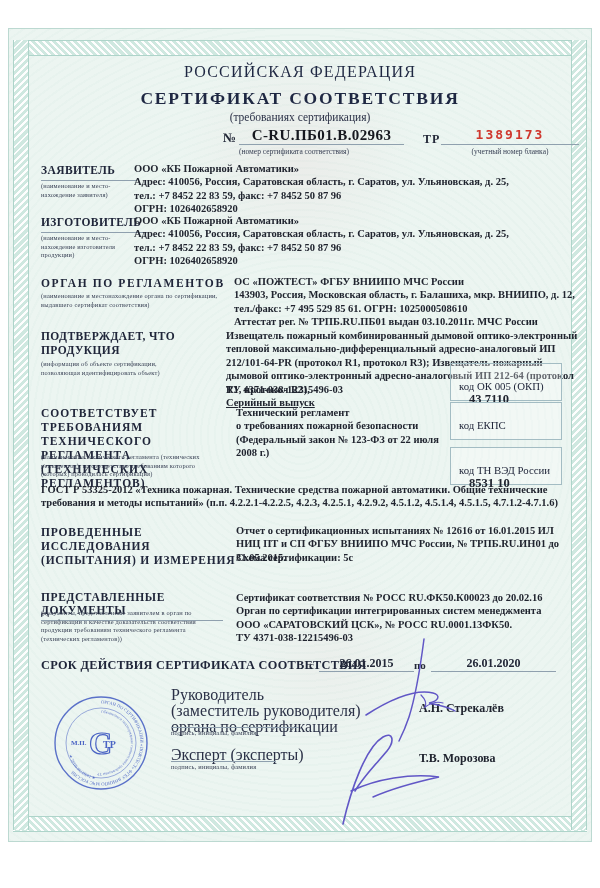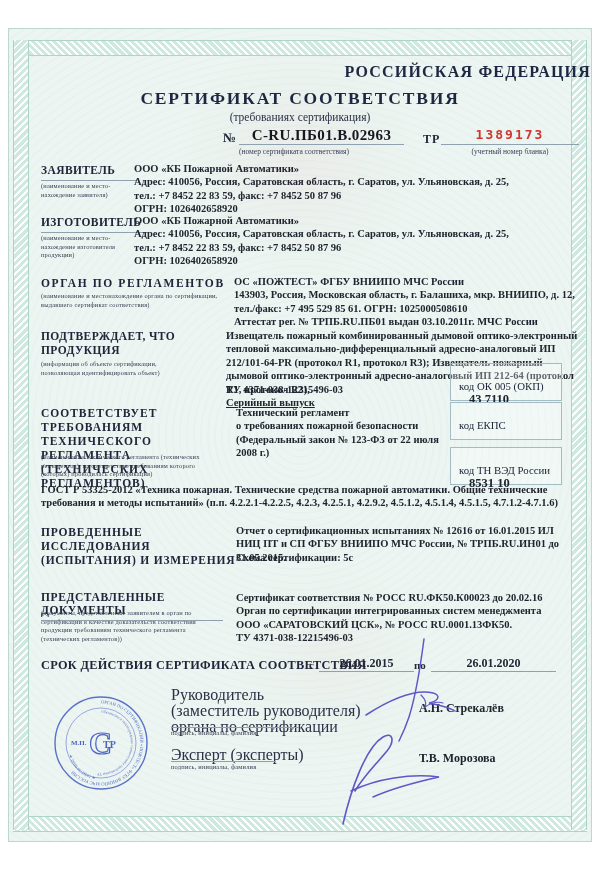--- a/index.html
+++ b/index.html
@@ -18,21 +18,21 @@
     border:1px solid #bcd9d1;
     overflow:hidden;
   }
   .strip{position:absolute;background:repeating-linear-gradient(45deg, rgba(255,255,255,0.95) 0 2px, #cfe8e0 2px 5px);}
   .strip.h{left:4px;right:4px;height:14px;border-top:1px solid #aed4ca;border-bottom:1px solid #aed4ca;}
   .strip.v{top:11px;bottom:11px;width:14px;border-left:1px solid #aed4ca;border-right:1px solid #aed4ca;
     background:repeating-linear-gradient(135deg, rgba(255,255,255,0.95) 0 2px, #cfe8e0 2px 5px);}
   .abs{position:absolute;}
   .pre{white-space:pre-line;}
   .ctr{text-align:center;left:0;right:0;}
-  .t-country{font-size:16px;font-weight:bold;letter-spacing:1.2px;color:#1e2742;text-align:right;}
+  .t-country{font-size:16px;font-weight:normal;letter-spacing:1.2px;color:#1e2742;}
   .t-title{font-size:17.5px;font-weight:bold;letter-spacing:1.8px;color:#1e2742;}
   .t-sub{font-size:11.5px;color:#2a3046;}
   .lbl{font-size:11.5px;font-weight:bold;letter-spacing:0.4px;color:#20263a;line-height:13px;}
   .lbl.sp{letter-spacing:1.6px;}
   .sublbl{font-size:6.4px;color:#3a4256;line-height:8.6px;letter-spacing:0.2px;}
   .body-b{font-size:10.5px;font-weight:bold;line-height:13.4px;color:#20242f;}
   .underl{border-bottom:1px solid #8fa0ae;}
   .capt{font-size:7.5px;color:#3a4256;}
   .codebox{position:absolute;left:441px;width:112px;border:1px solid #a3bcc3;background:rgba(255,255,255,0.30);padding:16px 0 4px 8px;box-sizing:border-box;}
   .codebox .cl{font-size:10.8px;color:#20263a;}

